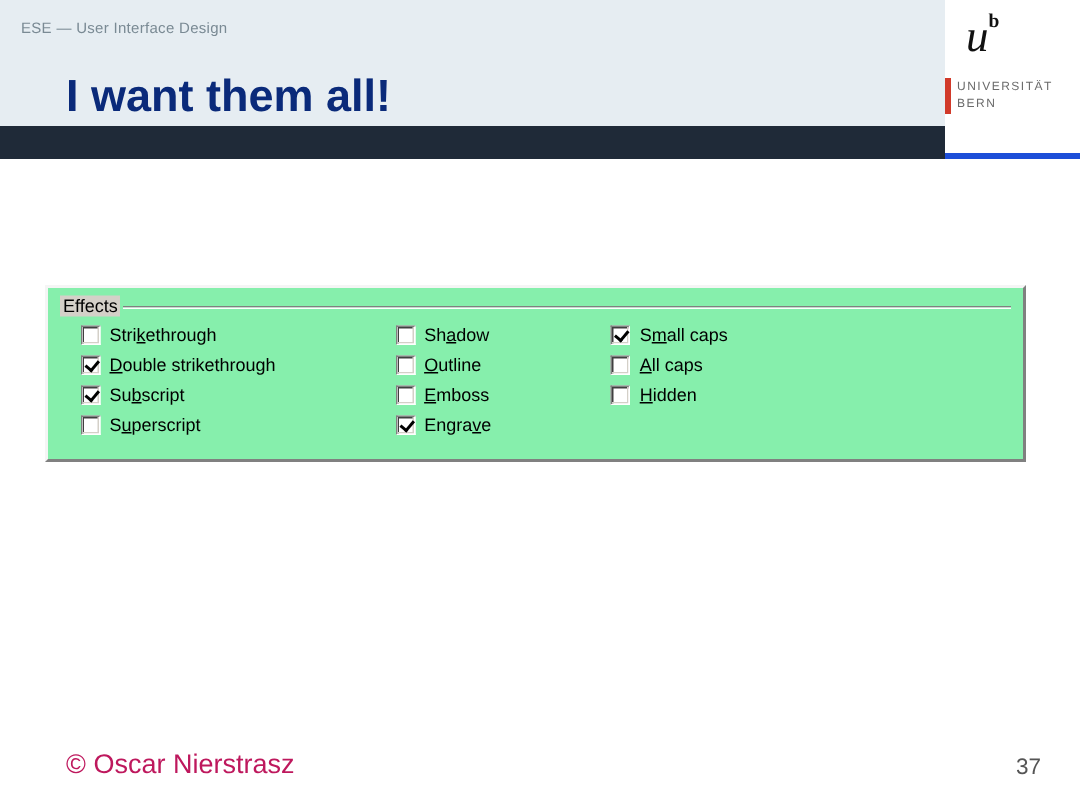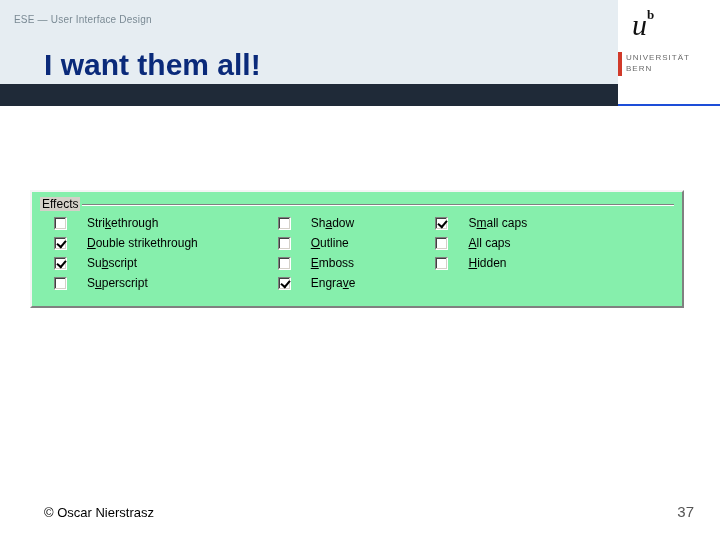--- a/index.html
+++ b/index.html
@@ -2,36 +2,36 @@
 <html><head>
 <meta charset="utf-8">
 <style>
   * { box-sizing: border-box; margin: 0; padding: 0; }
   html, body { width: 720px; height: 540px; font-family: Arial, Helvetica, sans-serif; background: #fff; }
   .slide { position: relative; width: 720px; height: 540px; padding-left: 30px; }
   .header-band { position: absolute; left: 0; top: 0; width: 720px; height: 84px; background: #e6edf2; }
   .breadcrumb { position: absolute; left: 14px; top: 14px; font-size: 10px; color: #7a8a94; letter-spacing: 0.2px; }
   .title { position: absolute; left: 44px; top: 48px; font-size: 30px; font-weight: 700; color: #0a2a7a; font-family: Arial, sans-serif; }
   .dark-bar { position: absolute; left: 0; top: 84px; width: 720px; height: 22px; background: #1f2a38; }
-  .logo-box { position: absolute; right: 0; top: 0; width: 102px; height: 106px; background: #fff; border-bottom: 2px solid #1d4ed8; }
+  .logo-box { position: absolute; right: 0; top: 0; width: 90px; height: 106px; background: #fff; border-bottom: 4px solid #1d4ed8; }
   .logo-ub { position: absolute; top: 8px; left: 14px; font-family: "Times New Roman", serif; }
   .logo-u { font-style: italic; font-size: 30px; color: #111; display:inline-block; }
   .logo-b { font-size: 13px; color: #111; position: relative; top: -16px; font-weight: 700; }
   .logo-text { position: absolute; top: 52px; left: 8px; font-size: 8px; letter-spacing: 1px; color: #6b6b6b; line-height: 1.4; }
   .logo-accent { position: absolute; top: 52px; left: 0; width: 4px; height: 24px; background: #d13a2a; }
-  .footer-left { position: absolute; left: 44px; bottom: 20px; font-size: 13px; color: #000000; }
+  .footer-left { position: absolute; left: 44px; bottom: 20px; font-size: 18px; color: #be185d; }
   .footer-right { position: absolute; right: 26px; bottom: 20px; font-size: 15px; color: #555; }
 
   
   .effects-panel { position: absolute; left: 30px; top: 190px; width: 654px; height: 118px; background: #86efac; border-top: 2px solid #f5f5f5; border-left: 2px solid #f5f5f5; border-right: 2px solid #808080; border-bottom: 2px solid #808080; font-family: Tahoma, Arial, sans-serif; font-size: 12px; color: #000; }
   .group-line { position: absolute; left: 50px; top: 12px; right: 8px; height: 0; border-top: 1px solid #808080; border-bottom: 1px solid #fff; }
   .group-label { position: absolute; left: 8px; top: 5px; background: #d4d0c8; padding: 0 2px; font-size: 12px; }
   .cols { position: absolute; left: 22px; top: 24px; display: flex; gap: 80px; }
   .col { display: flex; flex-direction: column; gap: 6px; }
-  .cb { display: flex; align-items: center; gap: 20px; text-align: center; }
+  .cb { display: flex; align-items: center; gap: 6px; text-align: center; }
   .box { width: 13px; height: 13px; background: #fff; border: 1px solid #808080; border-right-color: #fff; border-bottom-color: #fff; box-shadow: inset -1px -1px 0 #d4d0c8, inset 1px 1px 0 #404040; position: relative; }
   .box.checked::after { content: ""; position: absolute; left: 2px; top: 2px; width: 7px; height: 4px; border-left: 2px solid #000; border-bottom: 2px solid #000; transform: rotate(-50deg); }
   .lbl u { text-decoration: underline; }
 </style>
 </head>
 <body>
 
 <div class="slide">
   <div class="header-band"></div>
   <div class="breadcrumb">ESE — User Interface Design</div>

